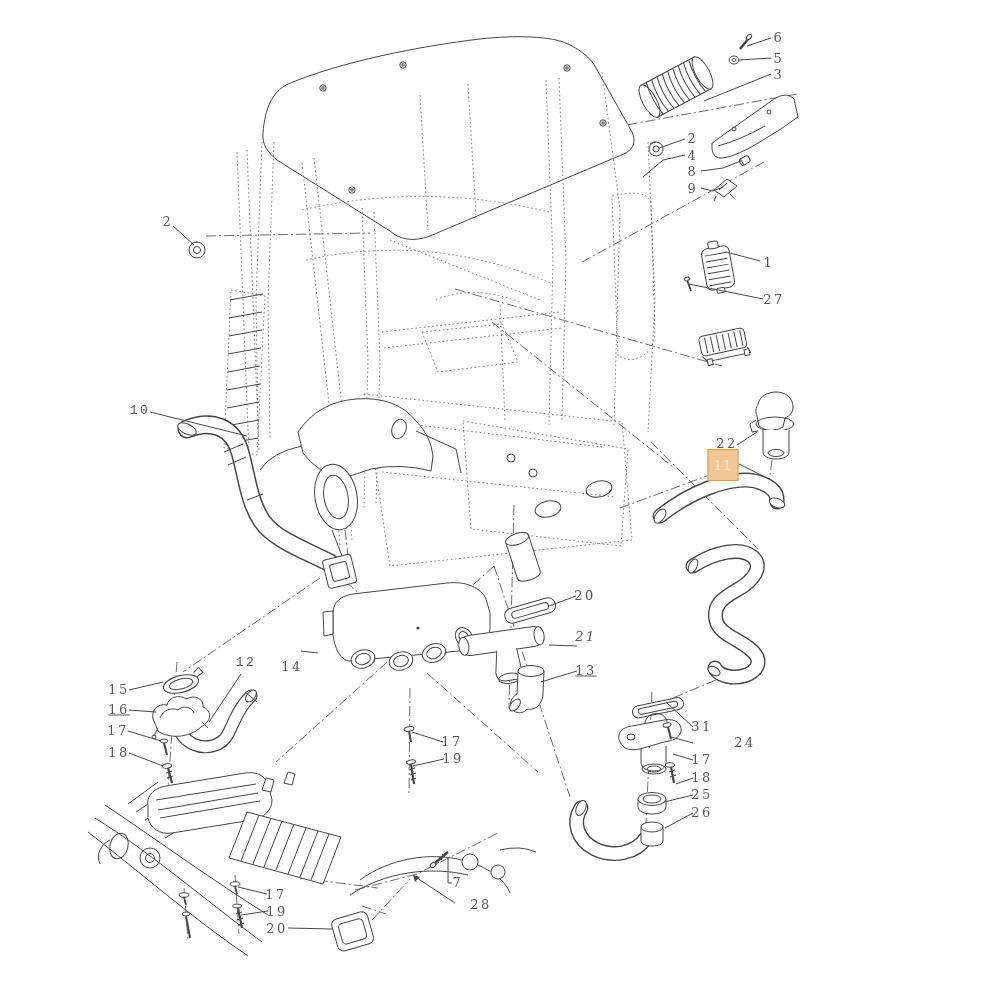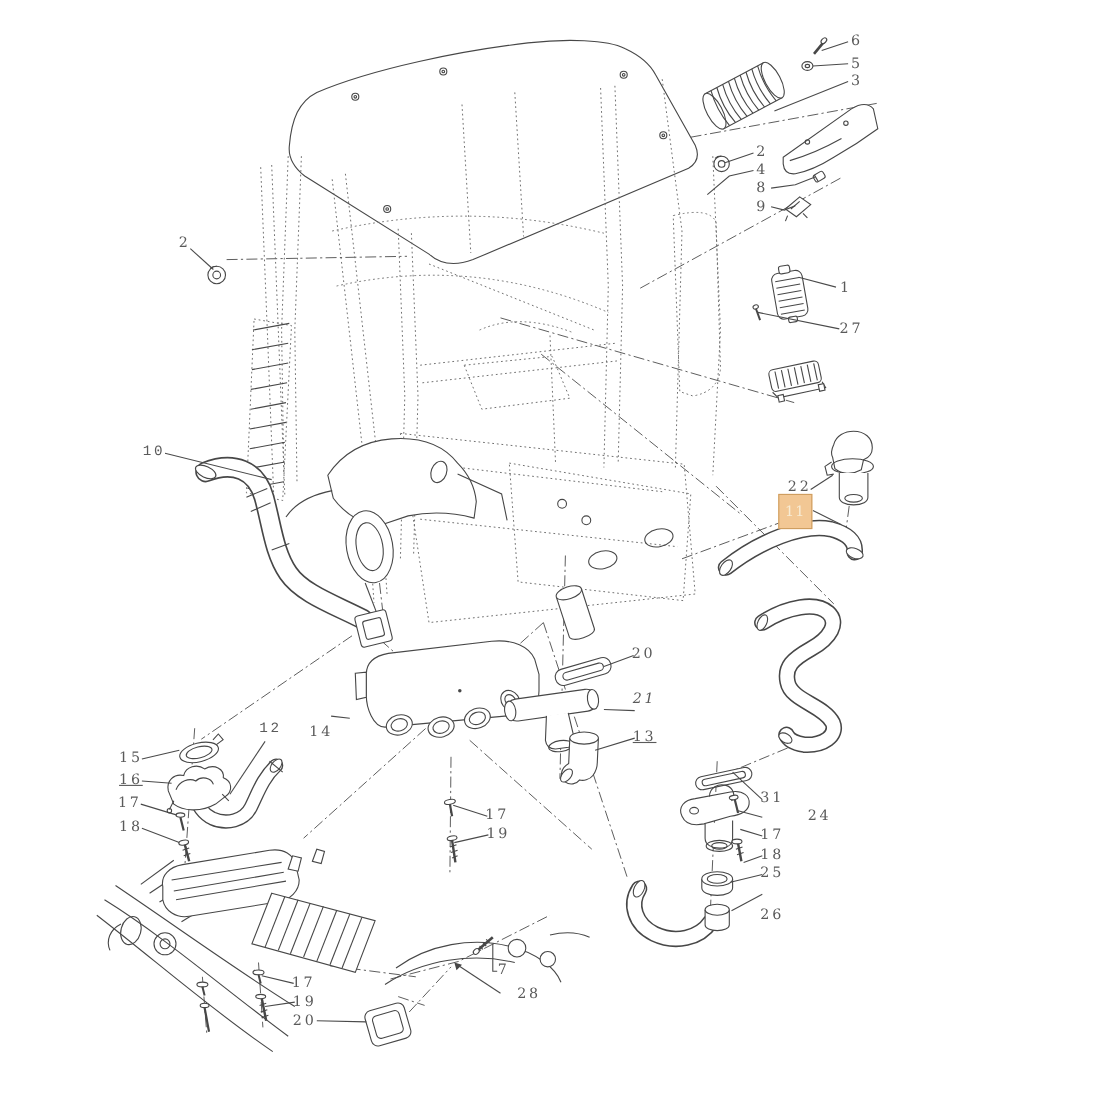--- a/index.html
+++ b/index.html
@@ -498,21 +498,21 @@
       <div class="callout" style="left: 118px; top: 730px;">17</div>
       <div class="callout" style="left: 119px; top: 752px;">18</div>
       <div class="callout" style="left: 292px; top: 618px; margin-top: 48px;">14</div>
       <div class="callout" style="left: 452px; top: 741px;">17</div>
       <div class="callout" style="left: 453px; top: 758px;">19</div>
       <div class="callout" style="left: 702px; top: 726px;">31</div>
       <div class="callout" style="left: 702px; top: 742px; margin-left: 43px;">24</div>
       <div class="callout" style="left: 702px; top: 759px;">17</div>
       <div class="callout" style="left: 702px; top: 777px;">18</div>
       <div class="callout" style="left: 702px; top: 794px;">25</div>
-      <div class="callout" style="left: 702px; top: 812px; margin-top: 20px;">26</div>
+      <div class="callout" style="left: 702px; top: 812px;">26</div>
       <div class="callout" style="left: 458px; top: 882px;">7</div>
       <div class="callout" style="left: 481px; top: 904px;">28</div>
       <div class="callout" style="left: 276px; top: 894px;">17</div>
       <div class="callout" style="left: 277px; top: 911px;">19</div>
       <div class="callout" style="left: 277px; top: 928px;">20</div>
     </div>
 
 </div>
 
 </body></html>

